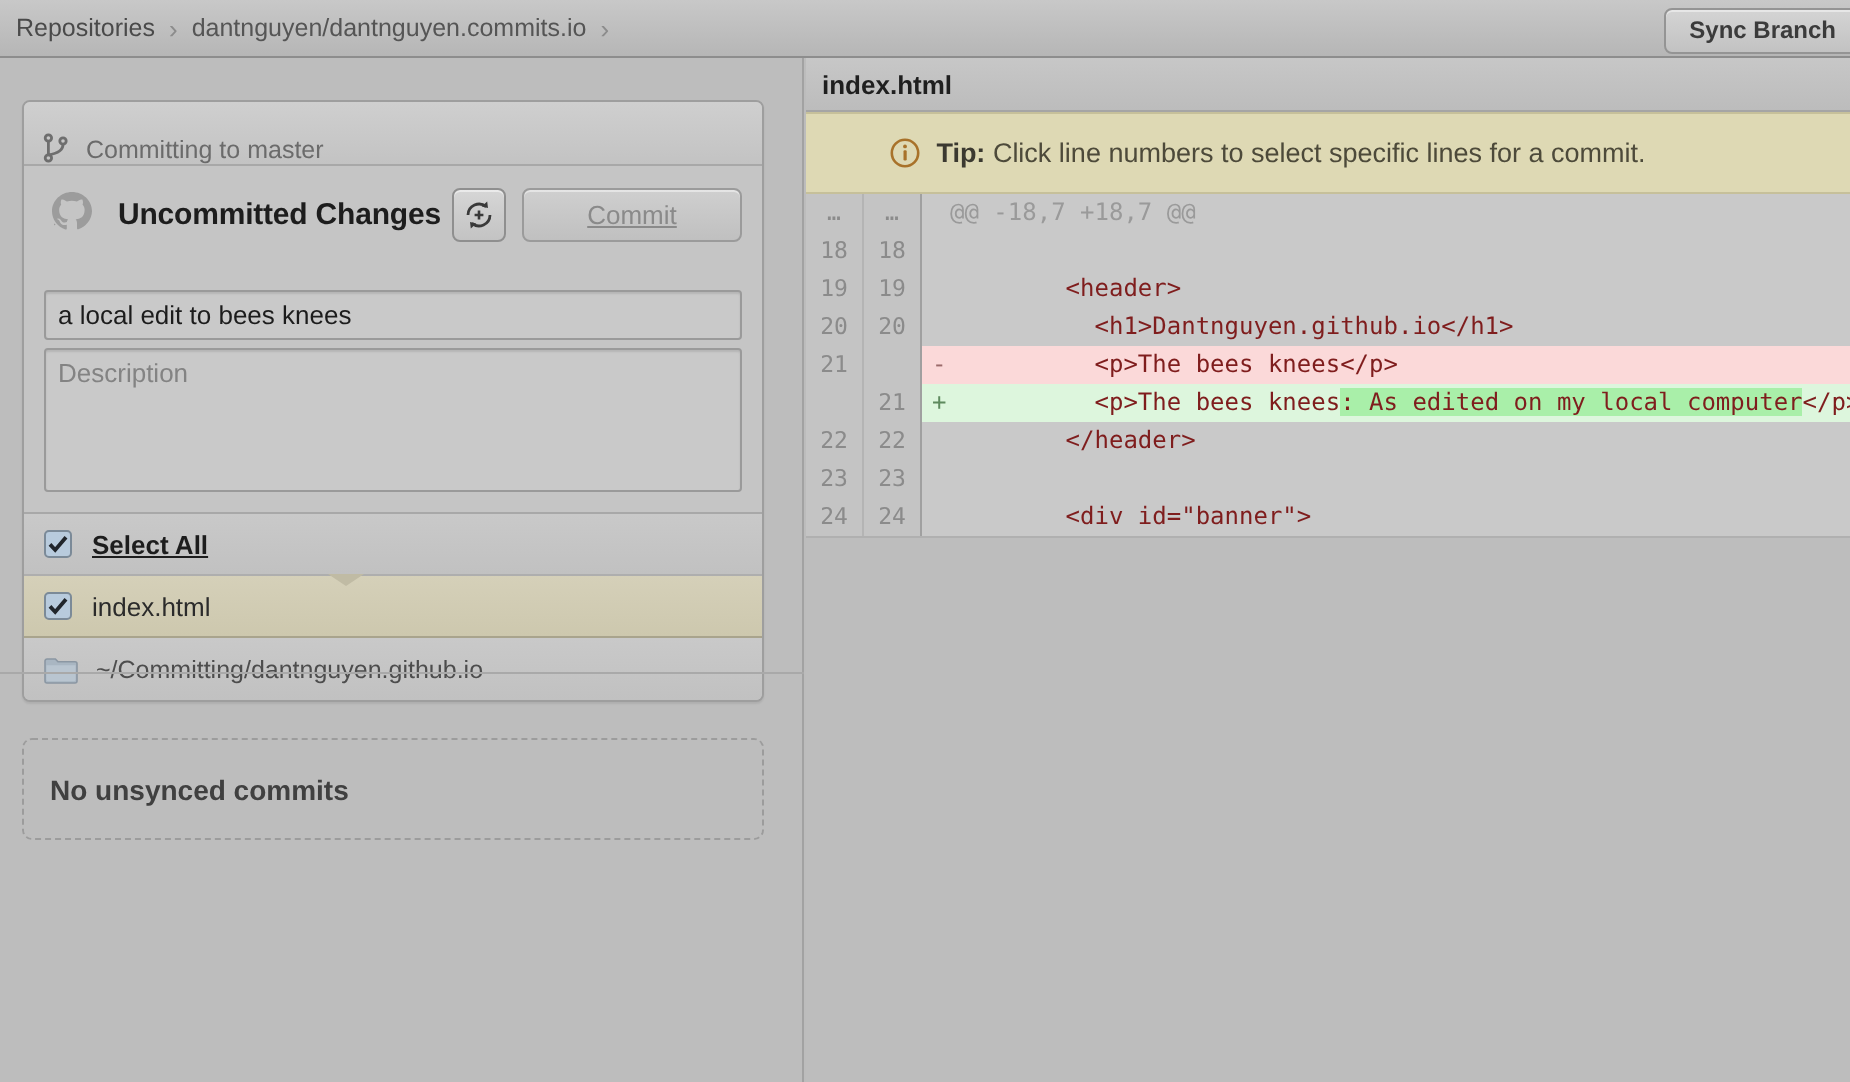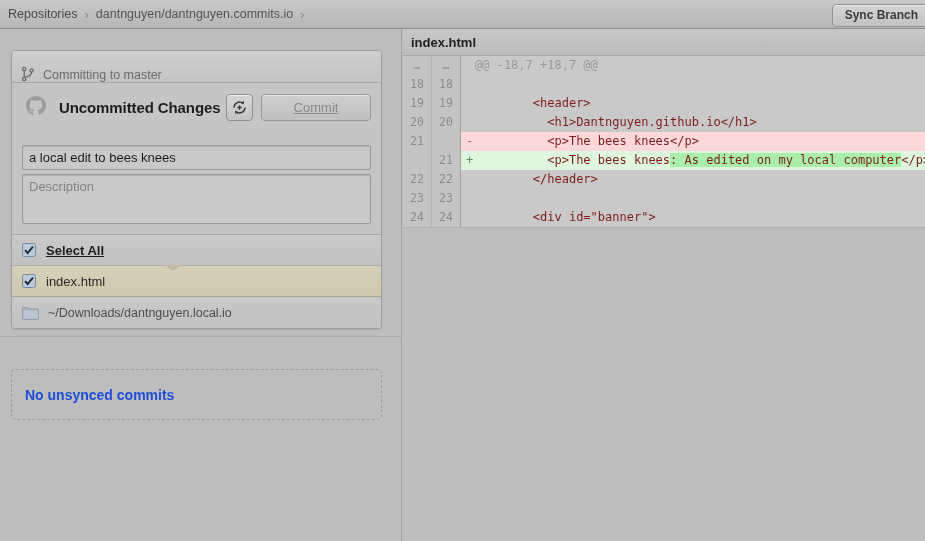--- a/index.html
+++ b/index.html
@@ -171,21 +171,21 @@
     font-family: "Liberation Sans", sans-serif;
     font-size: 13px;
     color: #1c1c1c;
     margin-bottom: 4px;
     outline: none;
     box-shadow: 0 1px 1px rgba(0,0,0,.10) inset;
   }
   .desc-area {
     display: block;
     width: 100%;
-    height: 50px;
+    height: 72px;
     box-sizing: border-box;
     border: 1px solid #9a9a9a;
     border-radius: 2px;
     background: #c9c9c9;
     padding: 4px 6px;
     font-family: "Liberation Sans", sans-serif;
     font-size: 13px;
     color: #1c1c1c;
     resize: none;
     outline: none;
@@ -253,21 +253,21 @@
     border-radius: 5px;
     box-sizing: border-box;
     display: flex;
     align-items: center;
     padding-left: 13px;
     background: transparent;
   }
   .unsynced-label {
     font-size: 14px;
     font-weight: bold;
-    color: #1d4ed8;
+    color: #404040;
   }
 
   
   .diffpane {
     position: absolute;
     left: 403px; top: 29px;
     width: 522px;
     height: 512px;
     background: #bdbdbd;
   }
@@ -435,37 +435,47 @@
             <rect x="0.5" y="0.5" width="13" height="13" rx="2" fill="#b8cbdd" stroke="#7b8a98"></rect>
             <path d="M3 7.2 L5.6 10 L11 3.6" fill="none" stroke="#21262c" stroke-width="1.9"></path>
           </svg>
           <span class="file-label">index.html</span>
         </div>
         <div class="file-row last">
           <svg class="folder-icon" viewBox="0 0 17 14">
             <path d="M0.5 2.5 a1 1 0 0 1 1-1 h4.2 l1.3 1.4 h8.5 a1 1 0 0 1 1 1 v8.6 a1 1 0 0 1-1 1 h-14 a1 1 0 0 1-1-1 z" fill="#a9b6c2" stroke="#8b97a3" stroke-width="0.8"></path>
             <path d="M1.2 4.6 h14.6 v7.2 a.8 .8 0 0 1-.8 .8 h-13 a.8 .8 0 0 1-.8-.8 z" fill="#b9c5d0"></path>
           </svg>
-          <span class="path-label">~/Downloads/dantnguyen.local.io</span>
+          <span class="path-label">~/Committing/dantnguyen.github.io</span>
         </div>
       </div>
     </div>
 
     <div class="divider-h"></div>
 
     <div class="unsynced-box">
       <span class="unsynced-label">No unsynced commits</span>
     </div>
   </div>
 
   <div class="diffpane">
     <div class="file-header">
       <span class="file-header-title">index.html</span>
     </div>
 
+    <div class="tipbar">
+      <div class="tip-inner">
+        <svg class="info-icon" viewBox="0 0 15 15">
+          <circle cx="7.5" cy="7.5" r="6.6" fill="none" stroke="#a8722a" stroke-width="1.3"></circle>
+          <circle cx="7.5" cy="4.2" r="0.95" fill="#a8722a"></circle>
+          <rect x="6.75" y="6.1" width="1.6" height="5.1" rx="0.6" fill="#a8722a"></rect>
+        </svg>
+        <span class="tip-text"><b>Tip:</b><span> Click line numbers to select specific lines for a commit.</span></span>
+      </div>
+    </div>
 
     <div class="diff diff-body">
 
       <div class="diff-row hunk">
         <div class="gut">…</div>
         <div class="gut g2">…</div>
         <div class="marker"></div>
         <div class="code">@@ -18,7 +18,7 @@</div>
       </div>
 

